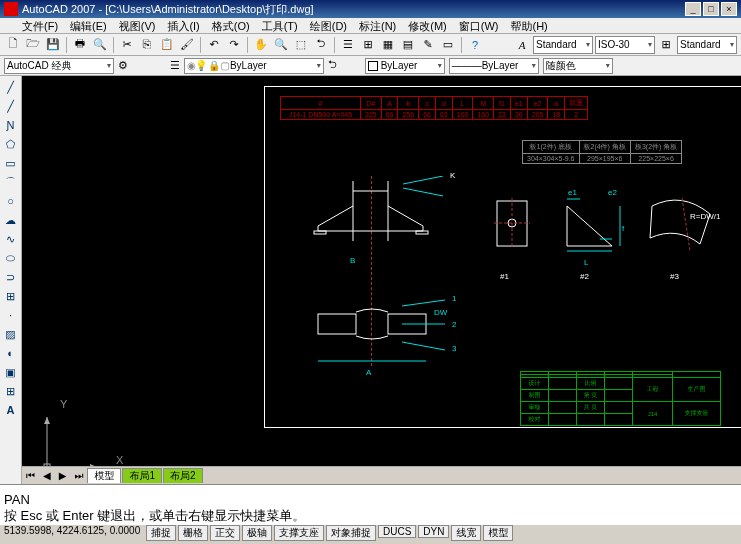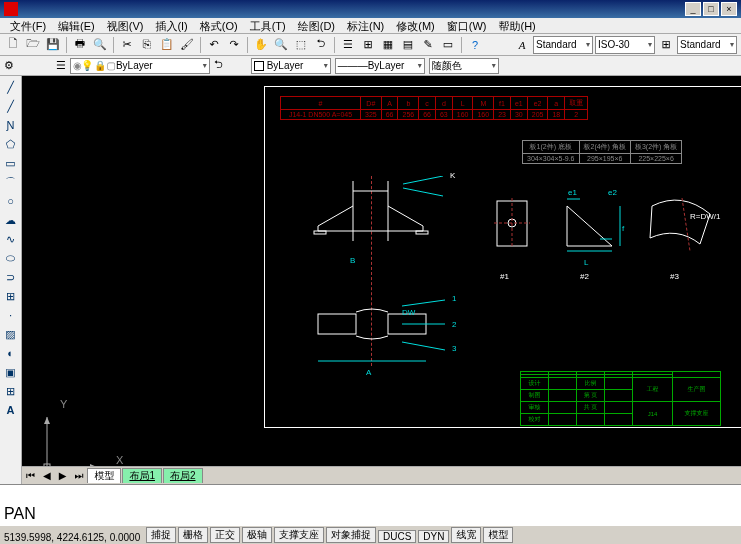--- a/index.html
+++ b/index.html
@@ -1,21 +1,21 @@
 <!DOCTYPE html>
 <html><head>
 <meta charset="utf-8">
 <style>
 * { margin: 0; padding: 0; box-sizing: border-box; font-family: "Microsoft YaHei", SimSun, Arial, sans-serif; }
 body { background: #d4d0c8; width: 741px; height: 544px; overflow: hidden; font-size: 11px; }
 .titlebar { background: linear-gradient(#0a246a, #3a6ea5); color: #fff; height: 18px; line-height: 18px; padding: 0 4px; display: flex; align-items: center; }
 .titlebar .icon { width: 14px; height: 14px; background: #d00; margin-right: 4px; }
 .titlebar .sys { margin-left: auto; display: flex; gap: 2px; }
 .titlebar .sys div { width: 16px; height: 14px; background: #d4d0c8; border: 1px solid #fff; font-size: 9px; text-align: center; line-height: 12px; color: #000; }
-.menubar { background: #eee; height: 16px; display: flex; padding: 0 4px; font-size: 11px; border-bottom: 1px solid #aaa; }
+.menubar { background: #eee; height: 16px; display: flex; padding: 0 16px; font-size: 11px; border-bottom: 1px solid #aaa; }
 .menubar span { padding: 0 6px; line-height: 16px; cursor: default; }
 .toolbar { background: #f0f0f0; height: 22px; display: flex; align-items: center; padding: 0 4px; gap: 2px; border-bottom: 1px solid #aaa; }
 .toolbar .btn { width: 18px; height: 18px; border: 1px solid transparent; display: flex; align-items: center; justify-content: center; font-size: 11px; cursor: pointer; }
 .toolbar .sep { width: 1px; height: 16px; background: #aaa; margin: 0 2px; }
 .toolbar .dd { height: 18px; border: 1px solid #888; background: #fff; font-size: 10px; padding: 0 2px; min-width: 60px; display: flex; align-items: center; }
 .toolbar .dd::after { content: "▾"; margin-left: auto; font-size: 8px; color: #555; }
 .workspace-bar { background: #f0f0f0; height: 20px; display: flex; align-items: center; padding: 0 4px; gap: 4px; border-bottom: 1px solid #aaa; }
 .workspace-bar .dd { height: 16px; border: 1px solid #888; background: #fff; font-size: 10px; padding: 0 2px; min-width: 80px; display: flex; align-items: center; }
 .workspace-bar .dd::after { content: "▾"; margin-left: auto; font-size: 8px; color: #555; }
 .workspace-bar .gear { width: 14px; height: 14px; font-size: 11px; }
@@ -25,40 +25,41 @@
 .canvas-wrap { flex: 1; position: relative; background: #000; }
 .canvas { position: absolute; inset: 0; }
 .drawing-border { position: absolute; left: 242px; top: 10px; width: 480px; height: 342px; border: 1px solid #fff; }
 .axis { position: absolute; left: 16px; bottom: 16px; color: #888; font-size: 11px; }
 .axis .y { position: absolute; left: 22px; bottom: 58px; }
 .axis .x { position: absolute; left: 78px; bottom: 2px; }
 .axis-line { position: absolute; left: 20px; bottom: 12px; width: 60px; height: 60px; }
 .model-tabs { position: absolute; left: 0; bottom: 0; height: 18px; background: #d4d0c8; display: flex; align-items: center; font-size: 10px; width: 100%; border-top: 1px solid #aaa; }
 .model-tabs .nav { padding: 0 4px; cursor: pointer; }
 .model-tabs .tab { padding: 0 6px; background: #fff; border: 1px solid #888; border-bottom: none; margin-right: 1px; cursor: pointer; }
-.model-tabs .tab.inactive { background: #86efac; text-decoration: underline; }
-.cmdline { background: #fff; height: 40px; border-top: 1px solid #888; padding: 20px 4px; font-size: 16px; font-family: SimSun, monospace; overflow: hidden; }
-.statusbar { background: #d4d0c8; height: 18px; border-top: 1px solid #fff; display: flex; align-items: flex-end; font-size: 10px; padding: 0 4px; gap: 2px; }
+.model-tabs .tab.inactive { background: #84cc16; }
+.cmdline { background: #fff; height: 40px; border-top: 1px solid #888; padding: 7px 4px; font-size: 13px; font-family: SimSun, monospace; overflow: hidden; }
+.statusbar { background: #d4d0c8; height: 18px; border-top: 1px solid #fff; display: flex; align-items: flex-start; font-size: 10px; padding: 0 4px; gap: 2px; }
 .statusbar .coords { min-width: 140px; }
 .statusbar .sbtn { padding: 0 4px; border: 1px solid #888; background: #eee; cursor: pointer; }
 
 .dwg-table { position: absolute; border-collapse: collapse; font-size: 7px; }
 .dwg-table td { border: 1px solid #a00; color: #a00; text-align: center; padding: 1px 4px; }
 .dwg-table.grey td { border-color: #888; color: #888; }
 .dwg-table.green td { border-color: #0a0; color: #0a0; }
 svg.dwg { position: absolute; }
 .dwg-text { position: absolute; color: #fff; font-size: 8px; }
 .dwg-text.cyan { color: #0dd; }
 .vline-dash { position: absolute; width: 0; border-left: 1px dashed #a33; }
 </style>
 </head>
 <body>
 
 <div class="titlebar">
   <div class="icon"></div>
+  <span>AutoCAD 2007 - [C:\Users\Administrator\Desktop\打印.dwg]</span>
   <div class="sys">
     <div>_</div>
     <div>□</div>
     <div>×</div>
   </div>
 </div>
 
 <div class="menubar">
   <span>文件(F)</span>
   <span>编辑(E)</span>
@@ -110,20 +111,23 @@
   <div class="dd">
       <span>ISO-30</span>
     </div>
   <div class="btn">⊞</div>
   <div class="dd">
       <span>Standard</span>
     </div>
 </div>
 
 <div class="workspace-bar">
+  <div class="dd" style="min-width:110px">
+      <span>AutoCAD 经典</span>
+    </div>
   <span class="gear">⚙</span>
   <div style="width:30px"></div>
   <span>☰</span>
   <div class="dd" style="min-width:140px">
     <span style="color:#888">◉💡🔒▢ </span>
       <span>ByLayer</span>
   </div>
   <span>⮌</span>
   <div style="width:20px"></div>
   <div class="dd" style="min-width:80px">
@@ -270,21 +274,21 @@
         <g stroke="#0dd" fill="none">
           <line x1="92" y1="10" x2="135" y2="4"></line>
           <line x1="92" y1="28" x2="135" y2="28"></line>
           <line x1="92" y1="46" x2="135" y2="54"></line>
           <line x1="8" y1="65" x2="116" y2="65"></line>
         </g>
       </svg>
       <div class="dwg-text cyan" style="left:430px;top:218px">1</div>
       <div class="dwg-text cyan" style="left:430px;top:244px">2</div>
       <div class="dwg-text cyan" style="left:430px;top:268px">3</div>
-      <div class="dwg-text cyan" style="left:380px;top:232px">DW</div>
+      <div class="dwg-text cyan" style="left:412px;top:232px">DW</div>
       <div class="dwg-text cyan" style="left:344px;top:292px">A</div>
 
       <table class="dwg-table green" style="right:20px;bottom:58px;font-size:6px">
         <tbody>
             <tr>
               <td style="width:28px"></td>
               <td style="width:28px"></td>
               <td style="width:28px"></td>
               <td style="width:28px"></td>
               <td style="width:40px"></td>
@@ -348,20 +352,21 @@
       <span class="nav">⏭</span>
       <span class="tab">模型</span>
       <span class="tab inactive">布局1</span>
       <span class="tab inactive">布局2</span>
     </div>
   </div>
 </div>
 
 <div class="cmdline">
   <div>PAN</div>
+  <div>按 Esc 或 Enter 键退出，或单击右键显示快捷菜单。</div>
 </div>
 
 <div class="statusbar">
   <span class="coords">5139.5998, 4224.6125, 0.0000</span>
   <span class="sbtn">捕捉</span>
   <span class="sbtn">栅格</span>
   <span class="sbtn">正交</span>
   <span class="sbtn">极轴</span>
   <span class="sbtn">支撑支座</span>
   <span class="sbtn">对象捕捉</span>

